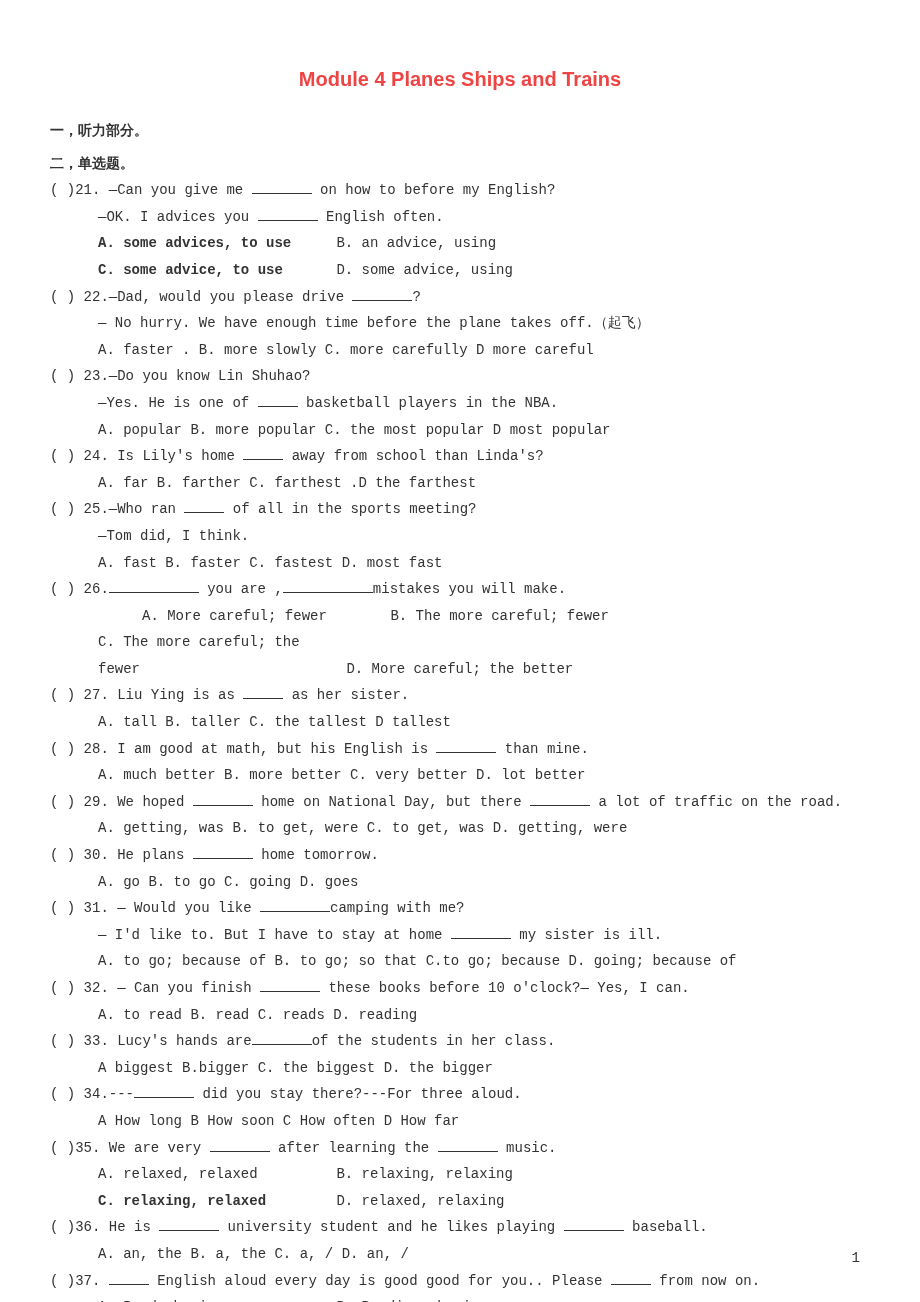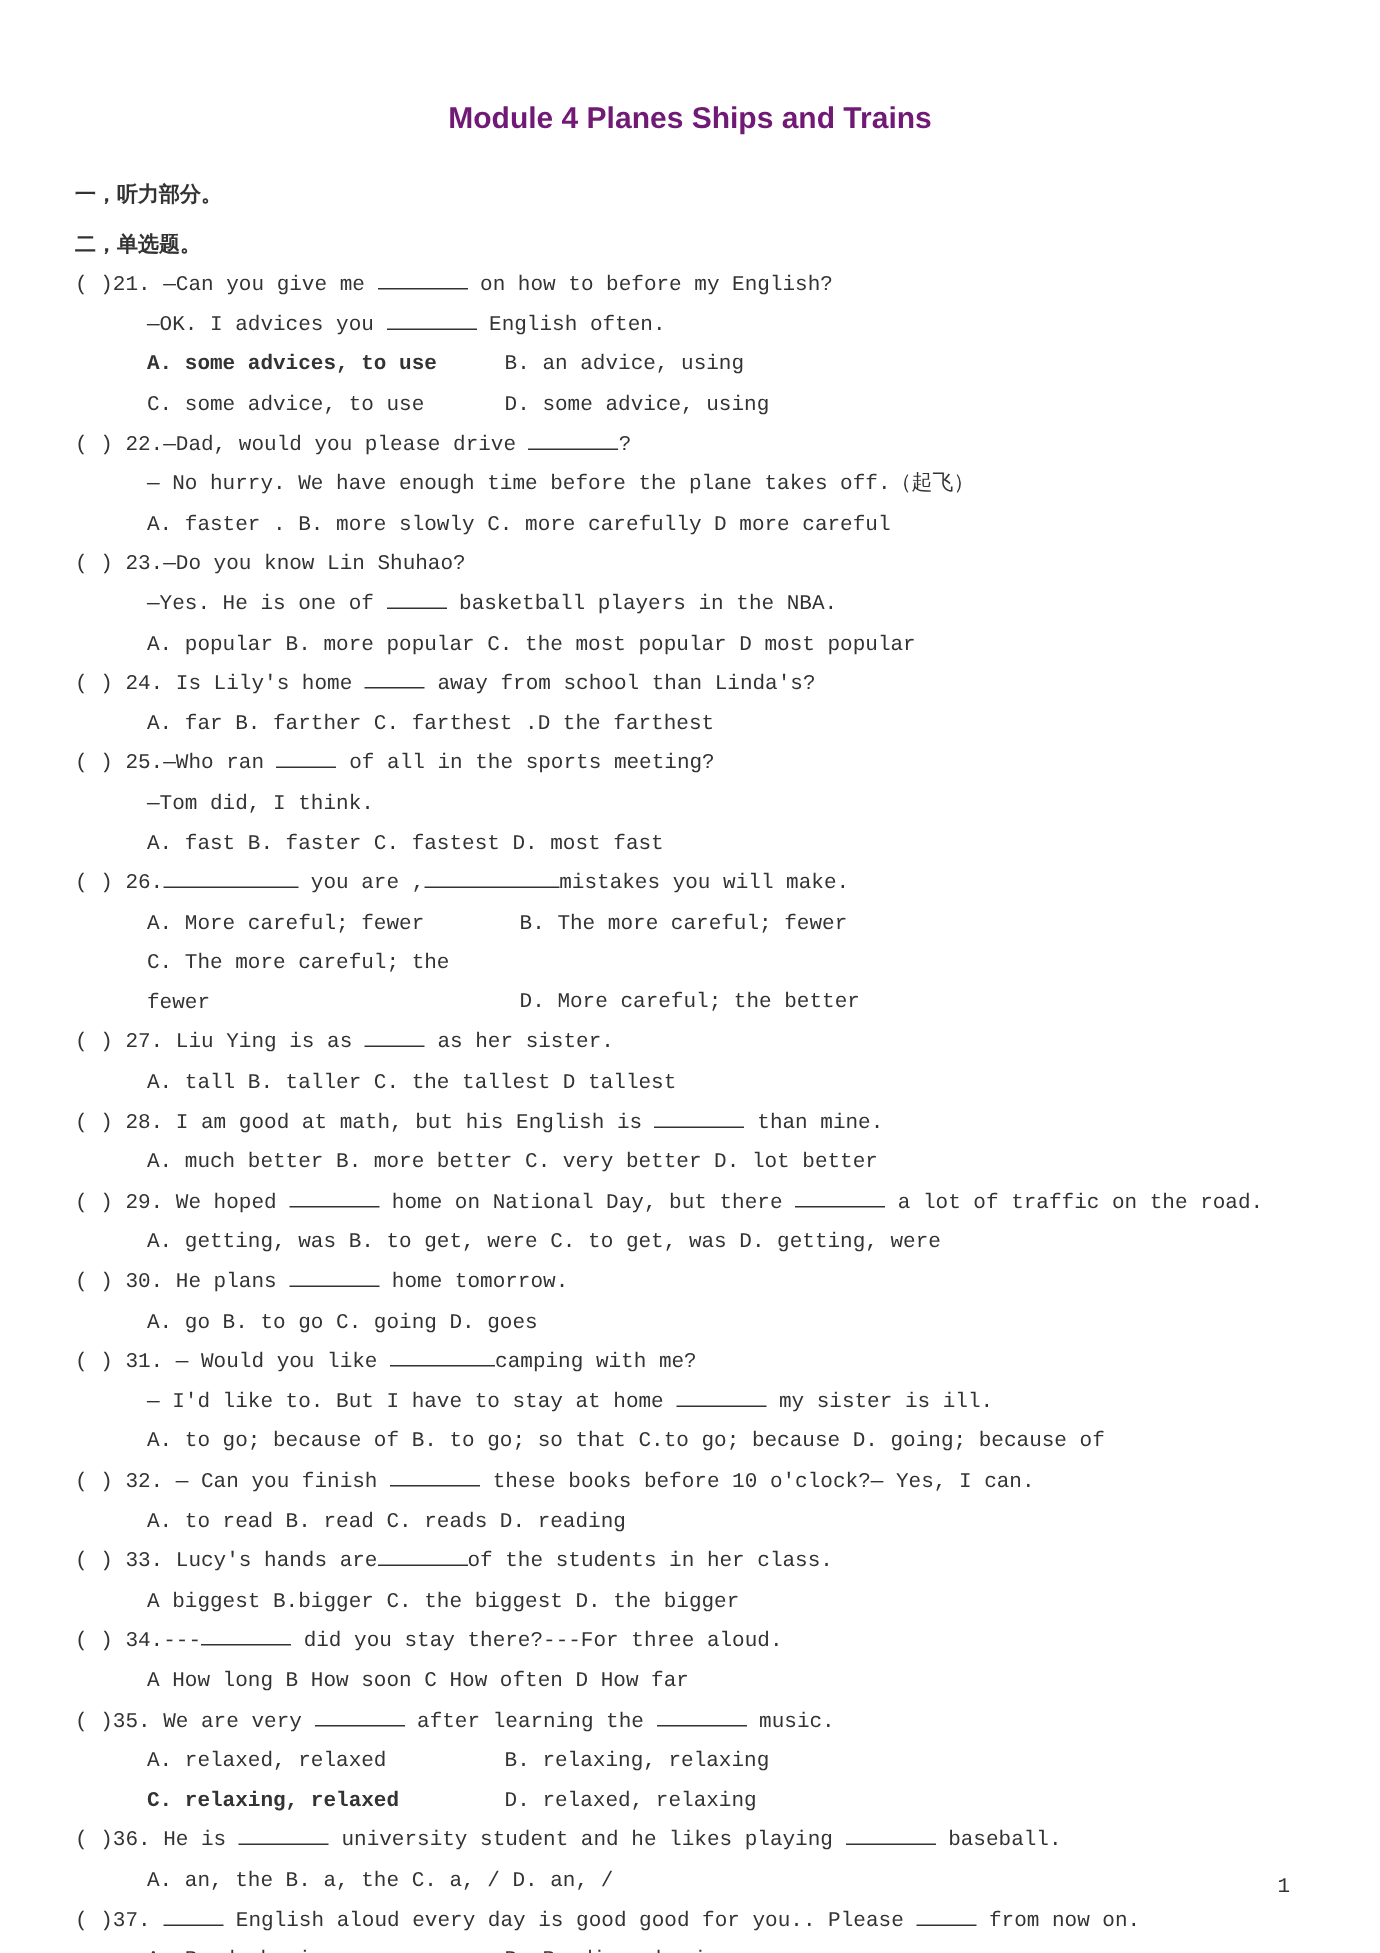--- a/index.html
+++ b/index.html
@@ -8,21 +8,21 @@
     line-height: 1.9;
     color: #333;
     background: #fff;
     margin: 0;
     padding: 60px 50px 40px 50px;
     width: 920px;
     box-sizing: border-box;
   }
   .title {
     text-align: center;
-    color: #701a75;
+    color: #ef4444;
     font-weight: bold;
     font-size: 20px;
     font-family: "SimHei", "Arial", sans-serif;
     margin-bottom: 20px;
   }
   .sec {
     font-weight: bold;
     font-family: Liberation Mono, monospace;
     margin-top: 6px;
   }
@@ -56,21 +56,21 @@
   <span>(   )21. —Can you give me </span><span class="blank3"></span><span> on how to before my English?</span>
 </div>
 <div class="opts">
   <span> —OK. I advices you </span><span class="blank3"></span><span> English often.</span>
 </div>
 <div class="opts">
   <span style="display:inline-block;width:230px;font-weight:bold;">A. some advices, to use</span>
   <span>B. an advice, using</span>
 </div>
 <div class="opts">
-  <span style="display:inline-block;width:230px;">C. some advice, to use</span>
+  <span style="display:inline-block;width:230px;font-weight:bold;">C. some advice, to use</span>
   <span>D. some advice, using</span>
 </div>
 
 <div class="q">
   <span>(   ) 22.—Dad, would you please drive </span><span class="blank3"></span><span>?</span>
 </div>
 <div class="opts"> — No hurry. We have enough time before the plane takes off.（起飞）</div>
 <div class="opts">A. faster  . B. more slowly   C. more carefully  D  more careful</div>
 
 <div class="q">(   ) 23.—Do you know Lin Shuhao?</div>
@@ -87,21 +87,21 @@
 <div class="q">
   <span>(   ) 25.—Who ran </span><span class="blank4"></span><span> of all in the sports meeting?</span>
 </div>
 <div class="opts">  —Tom did, I think.</div>
 <div class="opts">A. fast   B. faster   C. fastest   D. most fast</div>
 
 <div class="q">
   <span> (   ) 26.</span><span class="blank5"></span><span> you are ,</span><span class="blank5"></span><span>mistakes you will make.</span>
 </div>
 <div class="opts">
-  <span style="display:inline-block;width:240px;">A. More careful; fewer</span>
+  <span style="display:inline-block;width:240px;margin-left:44px;">A. More careful; fewer</span>
   <span>B. The more careful; fewer</span>
 </div>
 <div class="opts">
   <span style="display:inline-block;width:240px;">C. The more careful; the fewer</span>
   <span>D. More careful; the better</span>
 </div>
 
 <div class="q">
   <span>(   ) 27. Liu Ying is as </span><span class="blank4"></span><span> as her sister.</span>
 </div>

